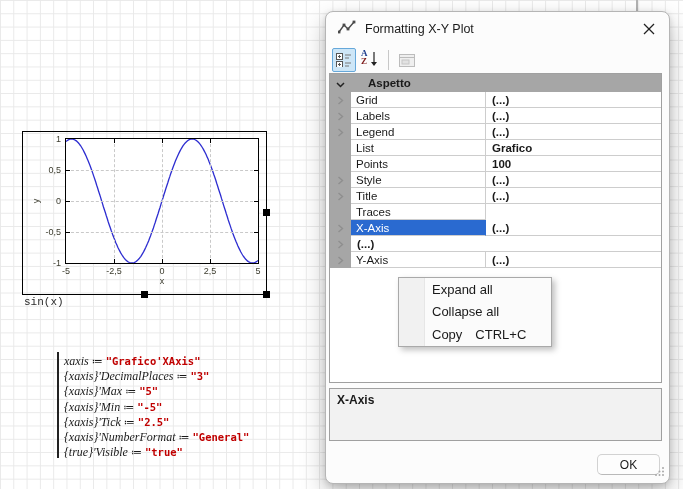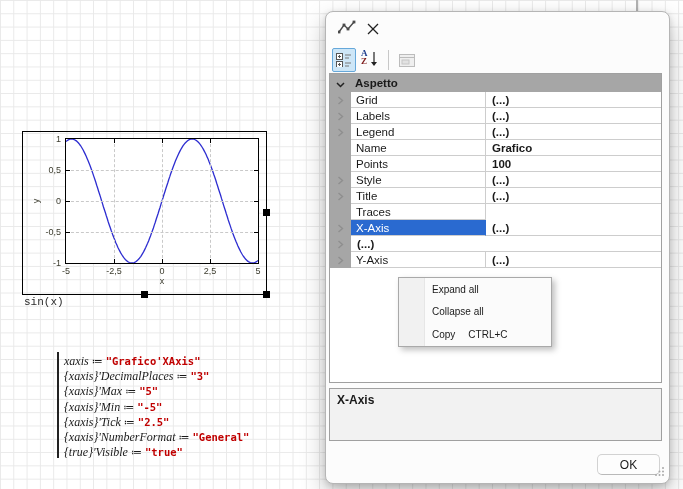--- a/index.html
+++ b/index.html
@@ -50,38 +50,38 @@
   .close-btn{width:16px;height:16px;display:flex;align-items:center;justify-content:center;cursor:default;}
   .toolbar{position:absolute;left:6px;top:36px;display:flex;align-items:center;gap:2px;}
   .tb-btn{width:24px;height:24px;display:flex;align-items:center;justify-content:center;border:1px solid transparent;border-radius:2px;box-sizing:border-box;}
   .tb-btn.active{background:#cde6f7;border-color:#66a8da;}
   .tb-sep{width:1px;height:20px;background:#c8c8c8;margin:0 4px;}
   .az{position:relative;width:18px;height:18px;}
   .az .a{position:absolute;left:0;top:-3px;font:bold 9px "Liberation Serif",serif;color:#1b3b8c;}
   .az .z{position:absolute;left:0;top:5px;font:bold 9px "Liberation Serif",serif;color:#7c1a1a;}
   
   .propgrid{position:absolute;left:3px;top:61px;width:333px;height:310px;background:#fff;border:1px solid #a0a0a0;box-sizing:border-box;overflow:hidden;}
-  .pg-cat{display:flex;align-items:center;height:18px;background:#a6a6a6;}
+  .pg-cat{display:flex;align-items:center;height:18px;background:#a6a6a6;gap:13px;}
   .pg-cat .chev{width:21px;text-align:center;}
   .pg-cat .cat-label{font-weight:bold;font-size:11.5px;padding-left:4px;}
   .pg-row{display:flex;height:16px;box-sizing:border-box;}
   .pg-gutter{width:21px;flex:none;background:#a6a6a6;display:flex;align-items:center;justify-content:center;}
   .pg-name{width:135px;flex:none;font-size:11.5px;line-height:17px;padding-left:5px;border-bottom:1px solid #cdcdcd;border-right:1px solid #cdcdcd;box-sizing:border-box;white-space:nowrap;overflow:hidden;}
   .pg-value{flex:1;font-size:11.5px;line-height:17px;padding-left:6px;border-bottom:1px solid #cdcdcd;box-sizing:border-box;white-space:nowrap;overflow:hidden;}
   .pg-value.bold{font-weight:bold;}
   .pg-row.selected .pg-name{background:#2a6ad0;color:#fff;border-right-color:#2a6ad0;}
   
   .descpanel{position:absolute;left:3px;top:376px;width:333px;height:53px;background:#f2f2f2;border:1px solid #a0a0a0;box-sizing:border-box;padding:4px 7px;}
   .desc-title{font-weight:bold;font-size:12px;}
   .ok-btn{position:absolute;left:271px;top:442px;width:63px;height:21px;background:#fdfdfd;border:1px solid #d2d2d2;border-bottom-color:#b9b9b9;border-radius:5px;font-size:12px;display:flex;align-items:center;justify-content:center;box-sizing:border-box;}
   .grip{position:absolute;right:4px;bottom:3px;}
   
   .ctxmenu{position:absolute;left:398px;top:277px;width:154px;height:70px;background:#fbfbfb;border:1px solid #a9a9a9;box-shadow:3px 3px 6px rgba(0,0,0,.25);z-index:50;box-sizing:border-box;}
   .ctx-gutter{position:absolute;left:0;top:0;bottom:0;width:25px;background:#f1f1f1;border-right:1px solid #e6e6e6;}
-  .ctx-item{position:relative;height:22.6px;display:flex;align-items:center;padding-left:33px;font-size:10px;white-space:nowrap;}
+  .ctx-item{position:relative;height:22.6px;display:flex;align-items:center;padding-left:33px;font-size:13px;white-space:nowrap;}
   .ctx-short{margin-left:13px;}
 </style>
 </head>
 <body>
 
 <div class="screen">
 
   <div class="page-margin-line"></div>
 
   <div class="plot-select">
@@ -140,20 +140,21 @@
     <div class="titlebar">
       <span>
         <svg width="18" height="15" viewBox="0 0 18 15">
           <polyline points="1,12 6,5 10,9 16,2" fill="none" stroke="#4a4a4a" stroke-width="1.4"></polyline>
           <rect x="-0.4" y="10.6" width="2.8" height="2.8" fill="#4a4a4a"></rect>
           <rect x="4.6" y="3.6" width="2.8" height="2.8" fill="#4a4a4a"></rect>
           <rect x="8.6" y="7.6" width="2.8" height="2.8" fill="#4a4a4a"></rect>
           <rect x="14.6" y="0.6" width="2.8" height="2.8" fill="#4a4a4a"></rect>
         </svg>
       </span>
+      <span class="title-text">Formatting X-Y Plot</span>
       <span class="close-btn">
         <svg width="12" height="12" viewBox="0 0 12 12">
           <line x1="1" y1="1" x2="11" y2="11" stroke="#222" stroke-width="1.2"></line>
           <line x1="11" y1="1" x2="1" y2="11" stroke="#222" stroke-width="1.2"></line>
         </svg>
       </span>
     </div>
 
     <div class="toolbar">
       <div class="tb-btn active">
@@ -222,21 +223,21 @@
             <div class="pg-gutter">
               <svg width="7" height="9" viewBox="0 0 7 9">
                 <path d="M1.5 1 L5.5 4.5 L1.5 8" fill="none" stroke="#8f8f8f" stroke-width="1.4"></path>
               </svg>
             </div>
             <div class="pg-name">Legend</div>
             <div class="pg-value bold">(...)</div>
           </div>
           <div class="pg-row">
             <div class="pg-gutter"></div>
-            <div class="pg-name">Name</div>
+            <div class="pg-name">List</div>
             <div class="pg-value bold">Grafico</div>
           </div>
           <div class="pg-row">
             <div class="pg-gutter"></div>
             <div class="pg-name">Points</div>
             <div class="pg-value bold">100</div>
           </div>
           <div class="pg-row">
             <div class="pg-gutter">
               <svg width="7" height="9" viewBox="0 0 7 9">

